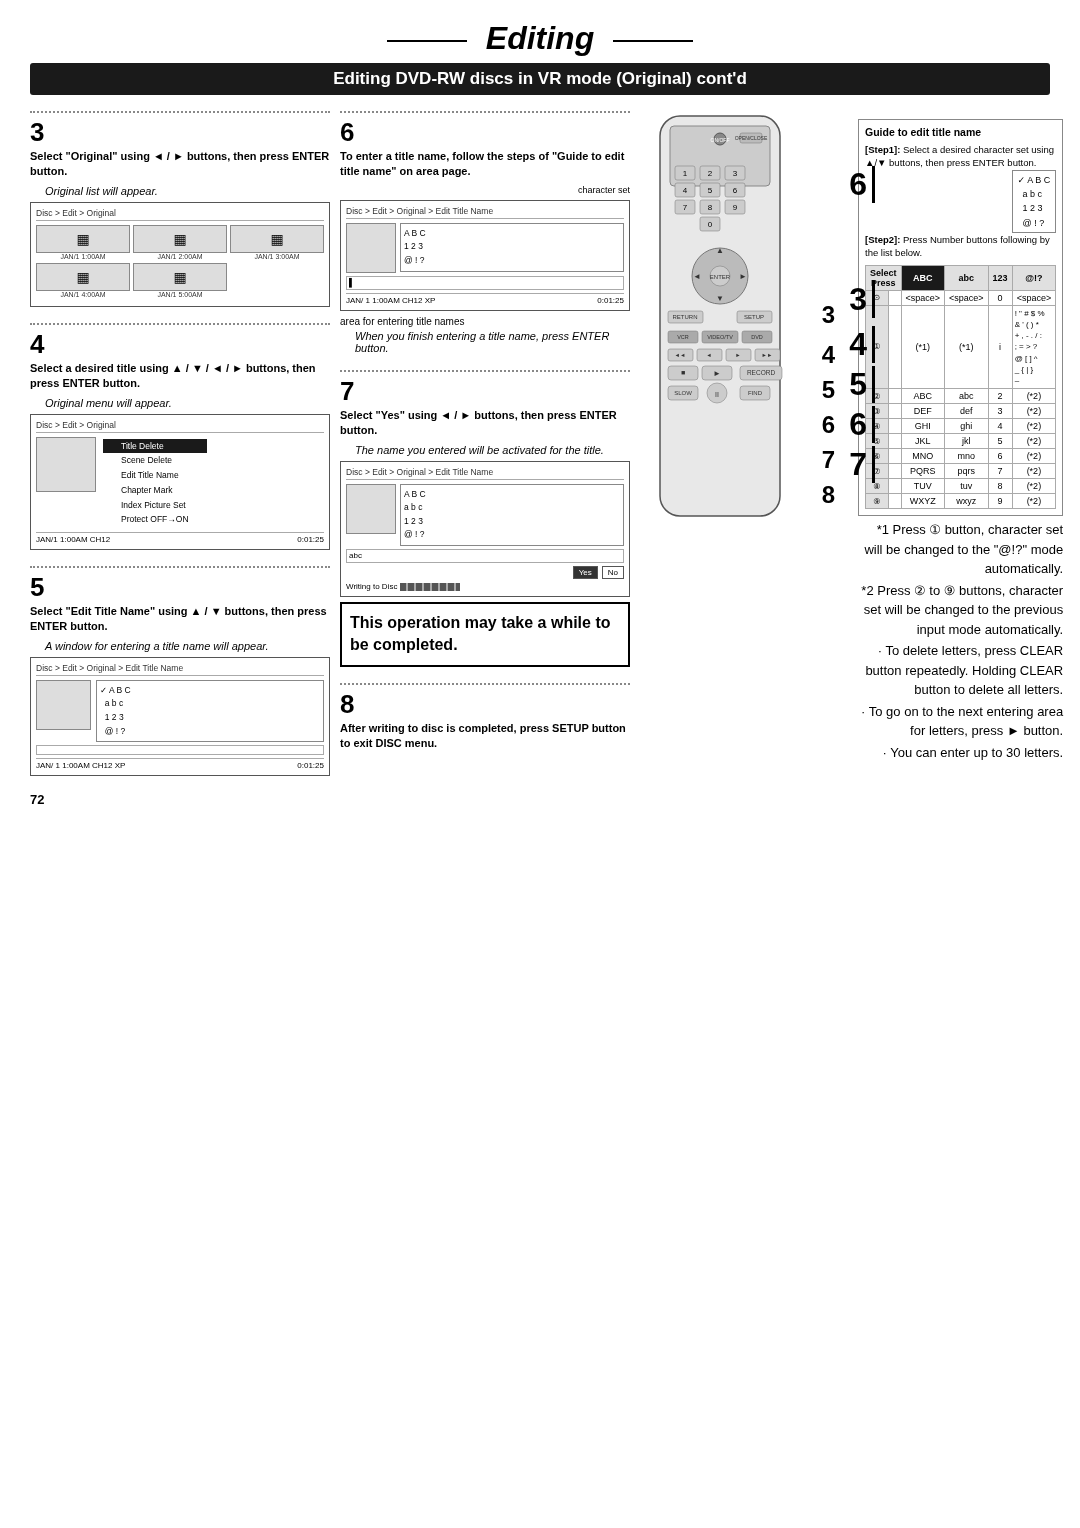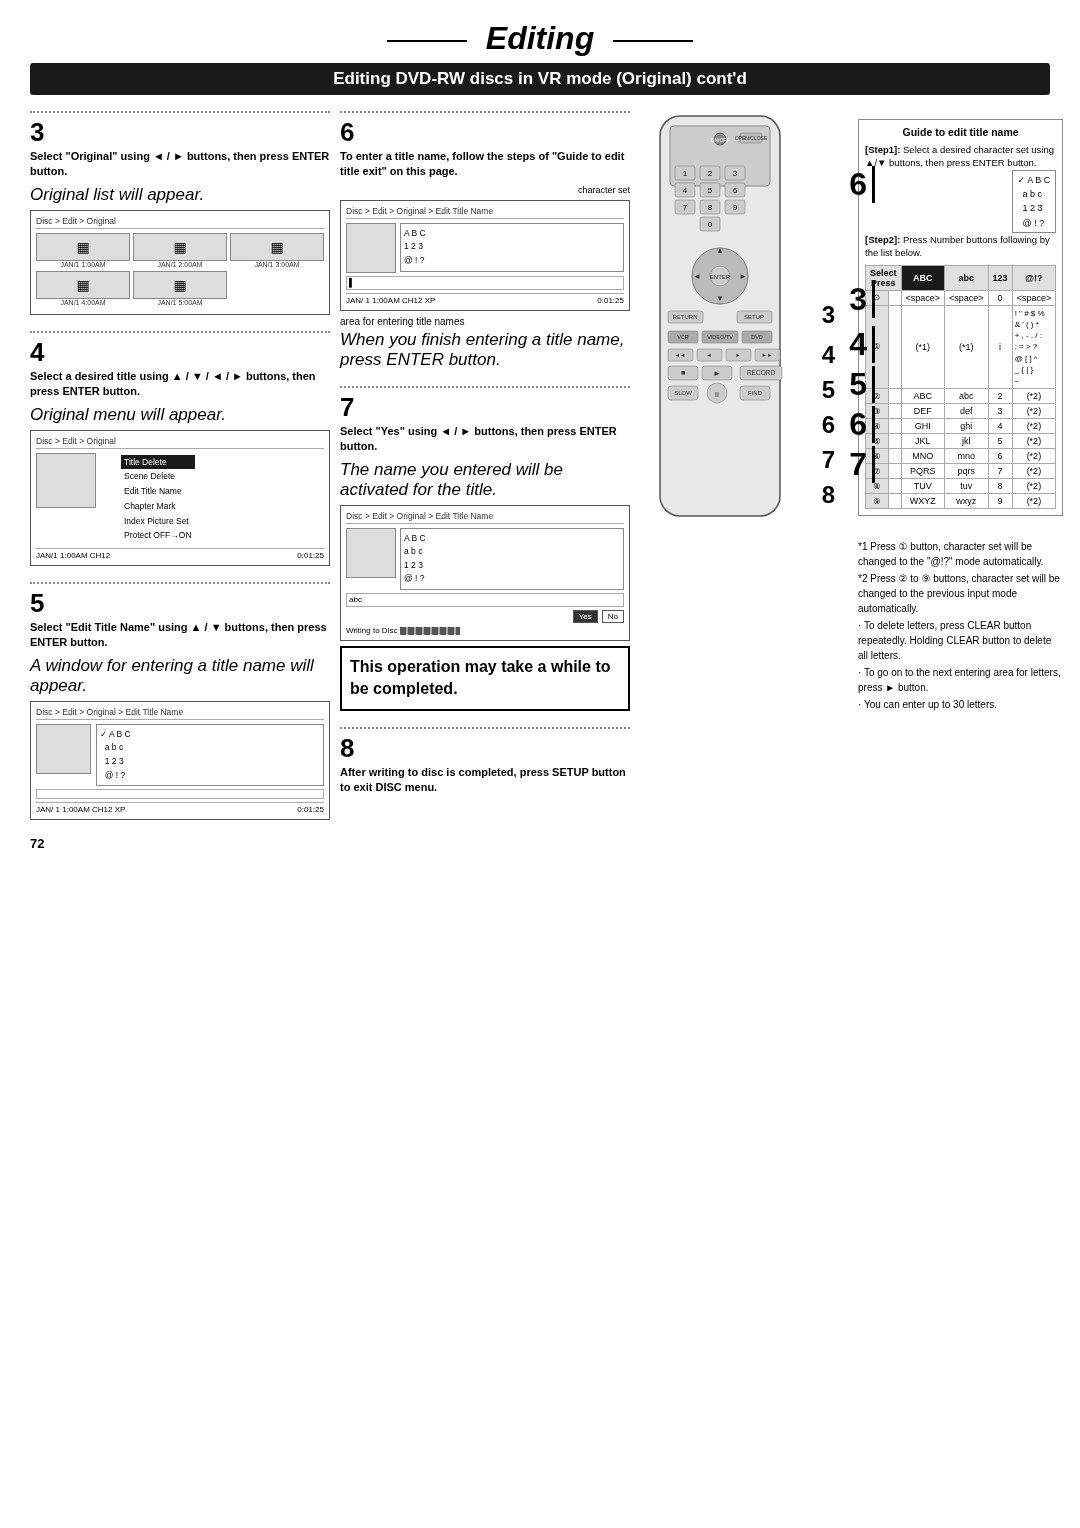--- a/index.html
+++ b/index.html
@@ -86,23 +86,24 @@
       font-size: 11px;
       line-height: 1.4;
       margin-bottom: 5px;
     }
 
     .step-text strong {
       font-weight: bold;
     }
 
     .step-subtext {
-      font-size: 17px;
+      font-size: 11px;
       margin-bottom: 5px;
       font-style: italic;
+      margin-left: 15px;
     }
 
     
     .screen-mockup {
       border: 1.5px solid #555;
       background: #fff;
       padding: 5px;
       font-size: 9px;
       margin-top: 5px;
       margin-bottom: 5px;
@@ -150,22 +151,21 @@
       align-items: center;
     }
 
     .screen-menu {
       font-size: 8.5px;
       line-height: 1.5;
       padding: 2px;
     }
 
     .screen-menu-item {
-      padding: 1px 3px;
-      margin-left: 18px;
+      padding: 1px 18px;
     }
 
     .screen-menu-item.selected {
       background: #1a1a1a;
       color: #fff;
     }
 
     .screen-buttons {
       display: flex;
       justify-content: flex-end;
@@ -195,21 +195,21 @@
 
     
     .guide-box {
       border: 1px solid #888;
       padding: 6px;
       font-size: 10px;
       margin-top: 8px;
     }
 
     .guide-title {
-      text-align: center;
+      text-align: left;
       font-size: 10.5px;
       font-weight: bold;
       margin-bottom: 5px;
     }
 
     .guide-step {
       margin-bottom: 5px;
       font-size: 9.5px;
       line-height: 1.4;
     }
@@ -240,23 +240,24 @@
       background: #e0e0e0;
       font-size: 8px;
     }
 
     .char-table th.active-col {
       background: #1a1a1a;
       color: #fff;
     }
 
     .notes-section {
-      font-size: 10px;
-      margin-top: 23px;
+      font-size: 13px;
+      margin-top: 4px;
       line-height: 1.5;
+      text-align: right;
     }
 
     .notes-section p {
       margin-bottom: 2px;
     }
 
     
     .page-num {
       font-size: 13px;
       font-weight: bold;
@@ -400,21 +401,21 @@
     <div class="page-num">72</div>
 
   </div>
 
   <div class="mid-col">
 
     <div class="step-section">
       <hr class="dotted-divider">
       <div class="step-number">6</div>
       <div class="step-text">
-        <strong>To enter a title name, follow the steps of "Guide to edit title exit" on this page.</strong>
+        <strong>To enter a title name, follow the steps of "Guide to edit title name" on area page.</strong>
       </div>
       <div style="font-size:9px; text-align:right; margin-bottom:2px;">character set</div>
       <div class="screen-mockup">
         <div class="screen-title-bar">Disc &gt; Edit &gt; Original &gt; Edit Title Name</div>
         <div style="display:flex; gap:4px;">
           <div style="width:50px;">
             <div class="screen-thumb" style="height:50px;"></div>
           </div>
           <div style="flex:1;">
             <div style="border:1px solid #888; padding:3px; font-size:8.5px; line-height:1.6;">

